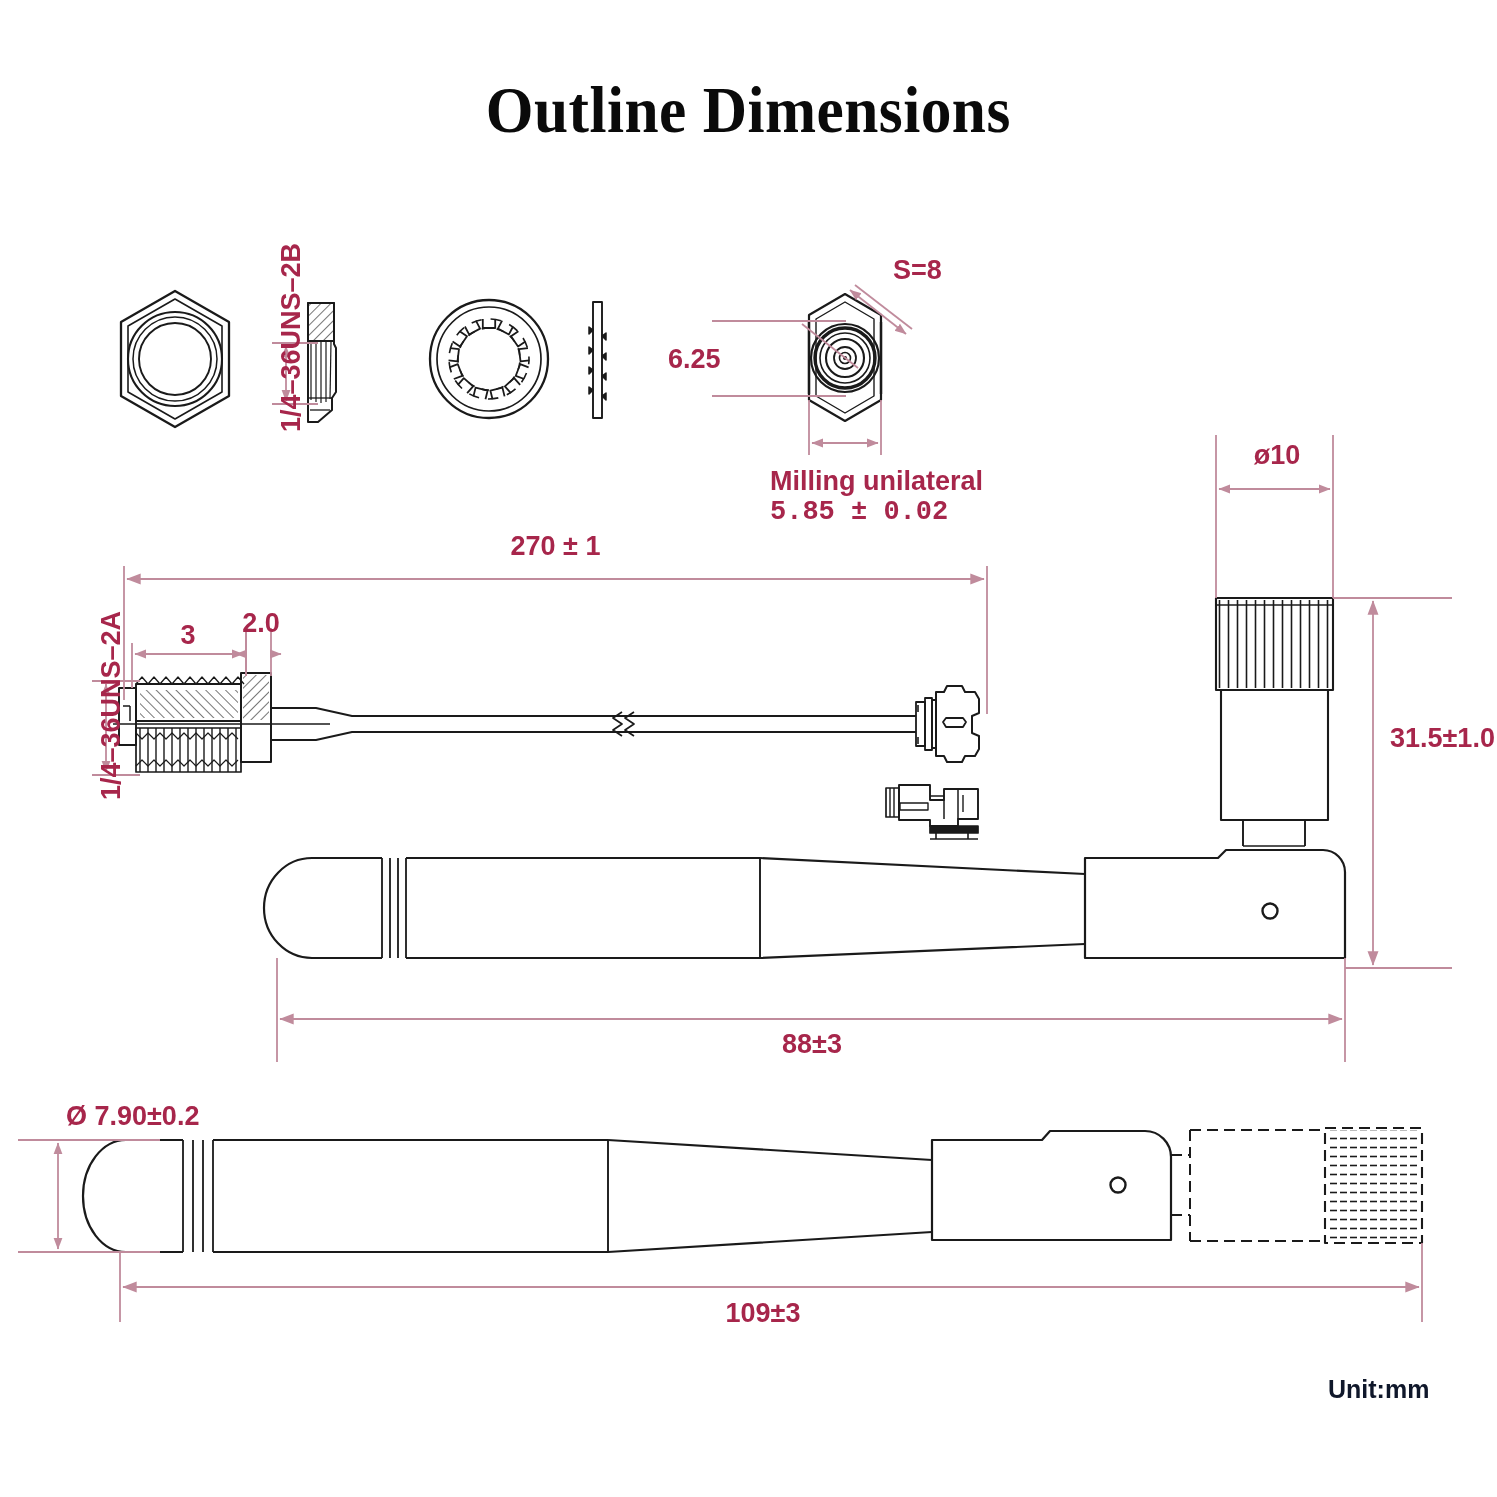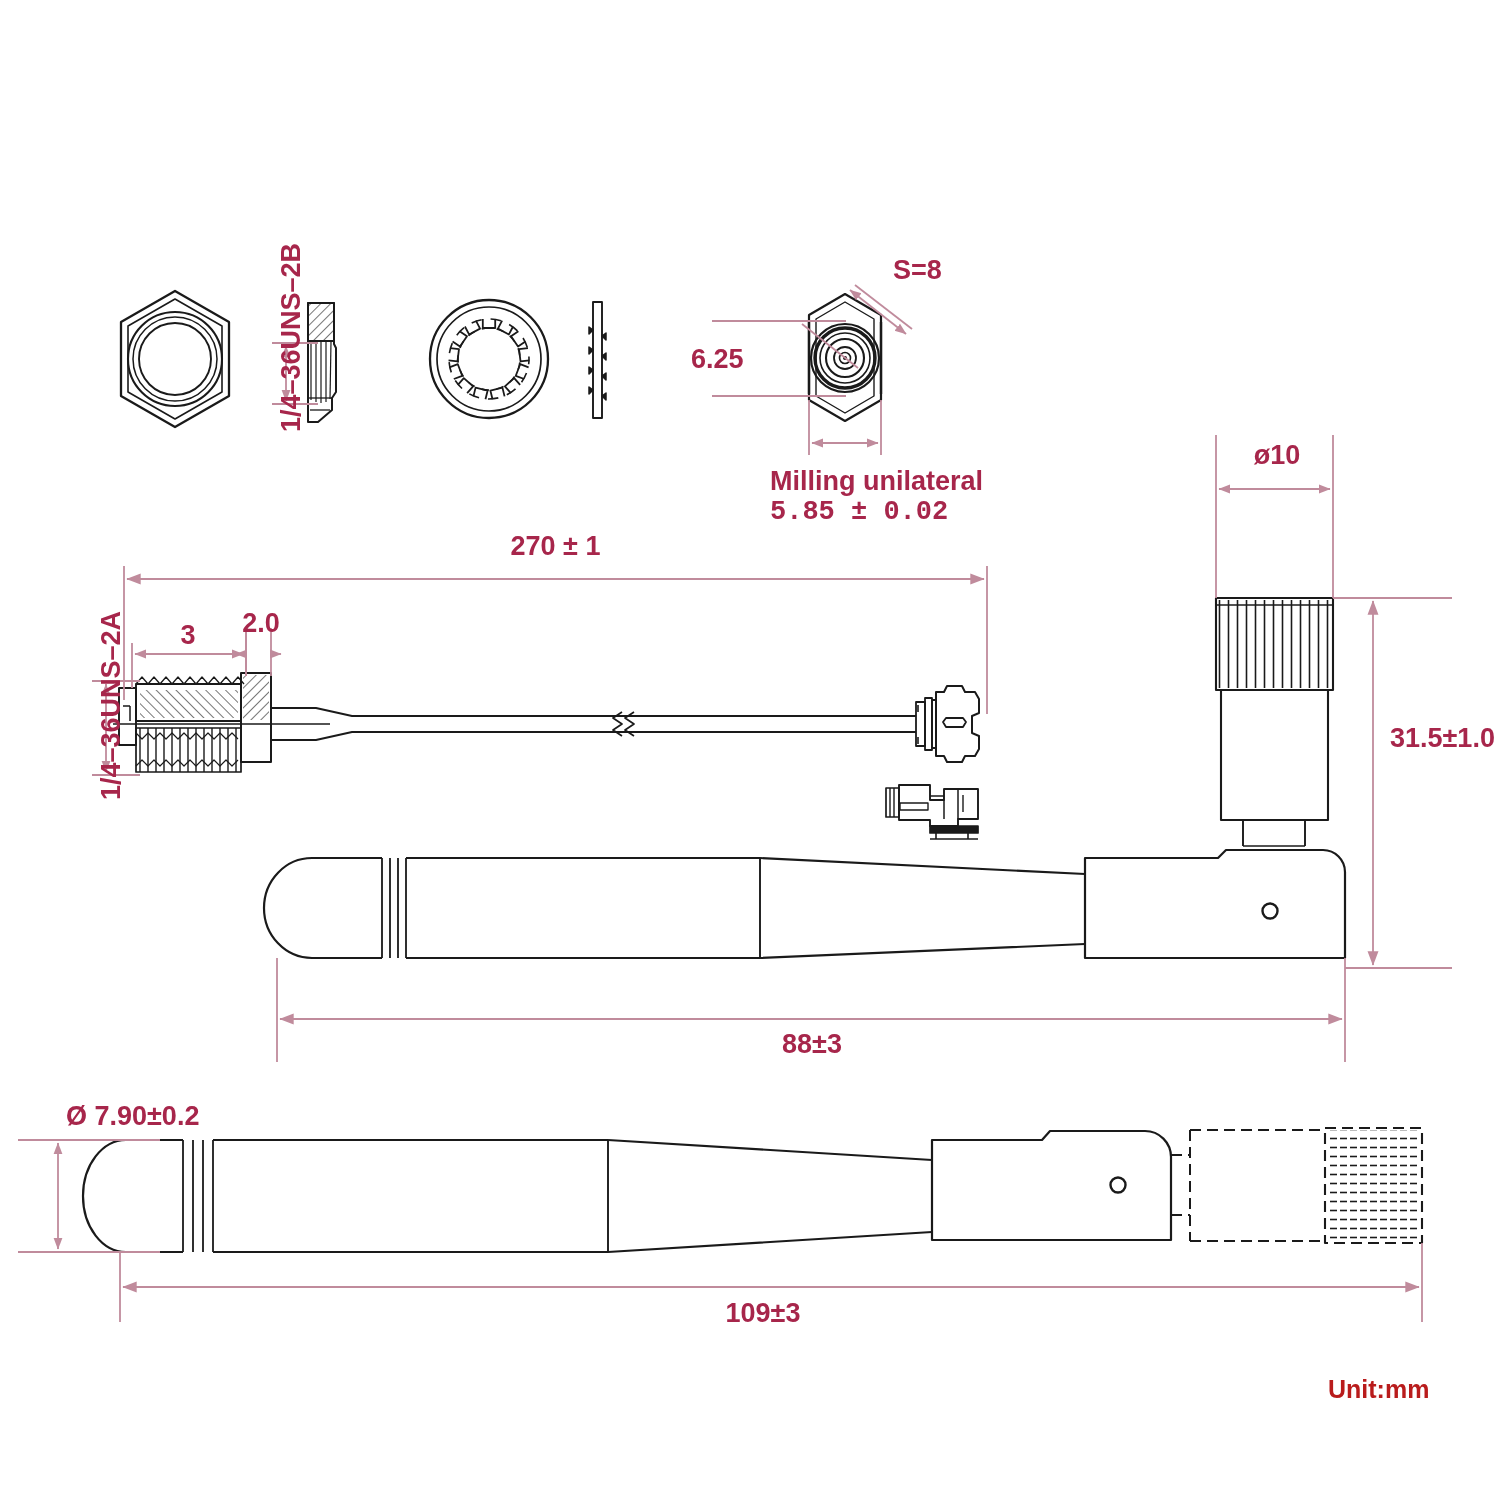--- a/index.html
+++ b/index.html
@@ -56,31 +56,34 @@
     pointer-events: none;
   }
   .dim.rot {
     transform-origin: 0 0;
     transform: rotate(-90deg);
   }
   .dim.c2 { text-align: center; }
   .sz22 { font-size: 27px; }
   .unit {
     position: absolute;
-    color: #b91c1c;
+    color: #0f172a;
     font-weight: bold;
     font-size: 25px;
     font-family: "Liberation Sans", sans-serif;
   }
 </style>
 </head>
 <body>
 
 <div id="drawing-root">
 
+  <div class="title-wrap">
+    <span class="title-text">Outline Dimensions</span>
+  </div>
 
   <svg class="dwg" viewBox="0 0 1497 1497" xmlns="http://www.w3.org/2000/svg">
     <defs>
       <marker id="ar" viewBox="0 0 10 10" refX="9.5" refY="5" markerWidth="8" markerHeight="8" orient="auto-start-reverse">
         <path d="M0,1.2 L10,5 L0,8.8 z" fill="#c08b9c"></path>
       </marker>
       <marker id="arS" viewBox="0 0 10 10" refX="9.5" refY="5" markerWidth="6.5" markerHeight="6.5" orient="auto-start-reverse">
         <path d="M0,1.2 L10,5 L0,8.8 z" fill="#c08b9c"></path>
       </marker>
       <pattern id="hatch" width="7" height="7" patternTransform="rotate(45)" patternUnits="userSpaceOnUse">
@@ -421,21 +424,21 @@
         <path d="M1422,1243 L1422,1322"></path>
         <path d="M123,1287 L1419,1287" marker-start="url(#ar)" marker-end="url(#ar)"></path>
       </g>
     </g>
   </svg>
 
   <div class="dim rot sz22" style="left:276px; top:432px;">1/4–36UNS–2B</div>
 
   <div class="dim sz22" style="left:893px; top:255px;">S=8</div>
 
-  <div class="dim sz22" style="left:668px; top:344px;margin-left:23px;">6.25</div>
+  <div class="dim sz22" style="left:668px; top:344px;">6.25</div>
 
   <div class="dim c2 sz22" style="left:770px; top:466px; width:175px;">Milling unilateral</div>
   <div class="dim c2 sz22" style="left:770px; top:497px; width:175px;font-family:Liberation Mono, monospace;">5.85 ± 0.02</div>
 
   <div class="dim c2 sz22" style="left:468px; top:531px; width:175px;">270 ± 1</div>
 
   <div class="dim c2 sz22" style="left:143px; top:620px; width:90px;">3</div>
 
   <div class="dim c2 sz22" style="left:218px; top:608px; width:86px;">2.0</div>
 

